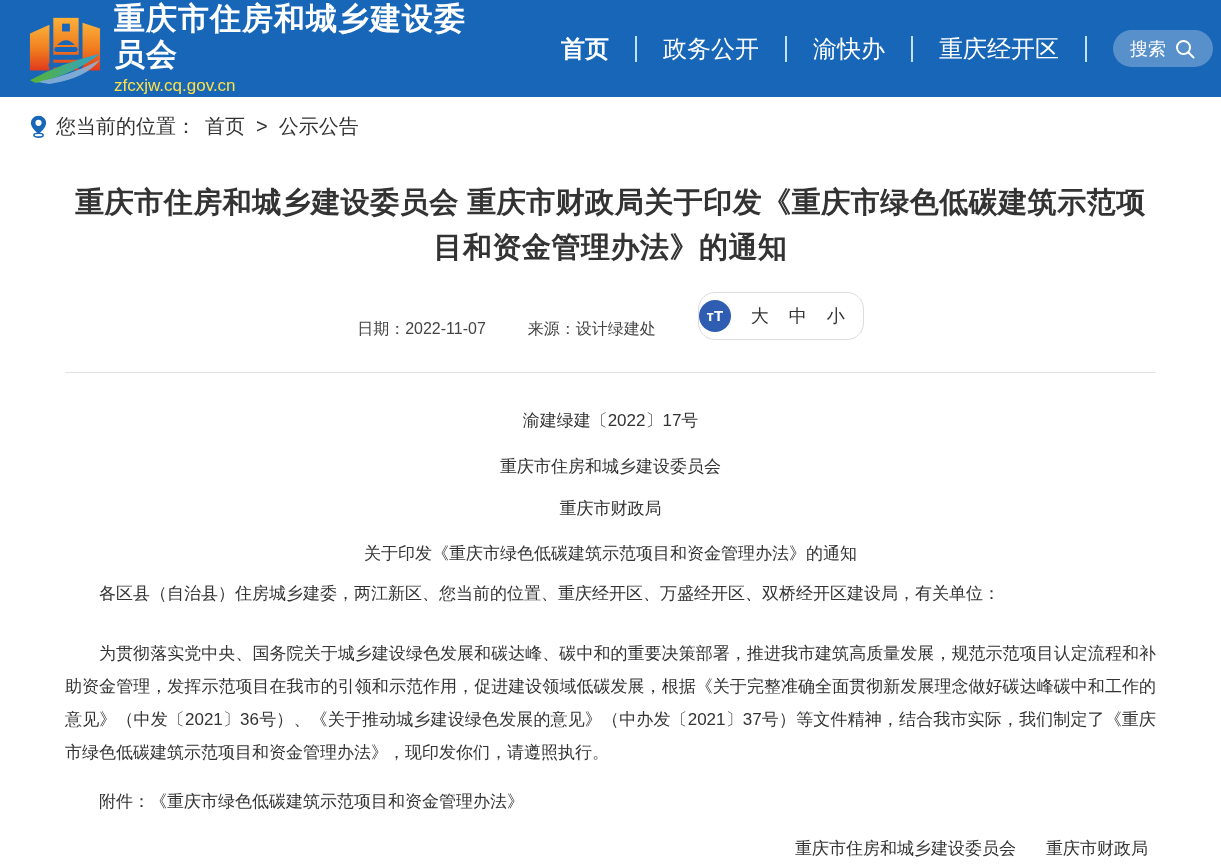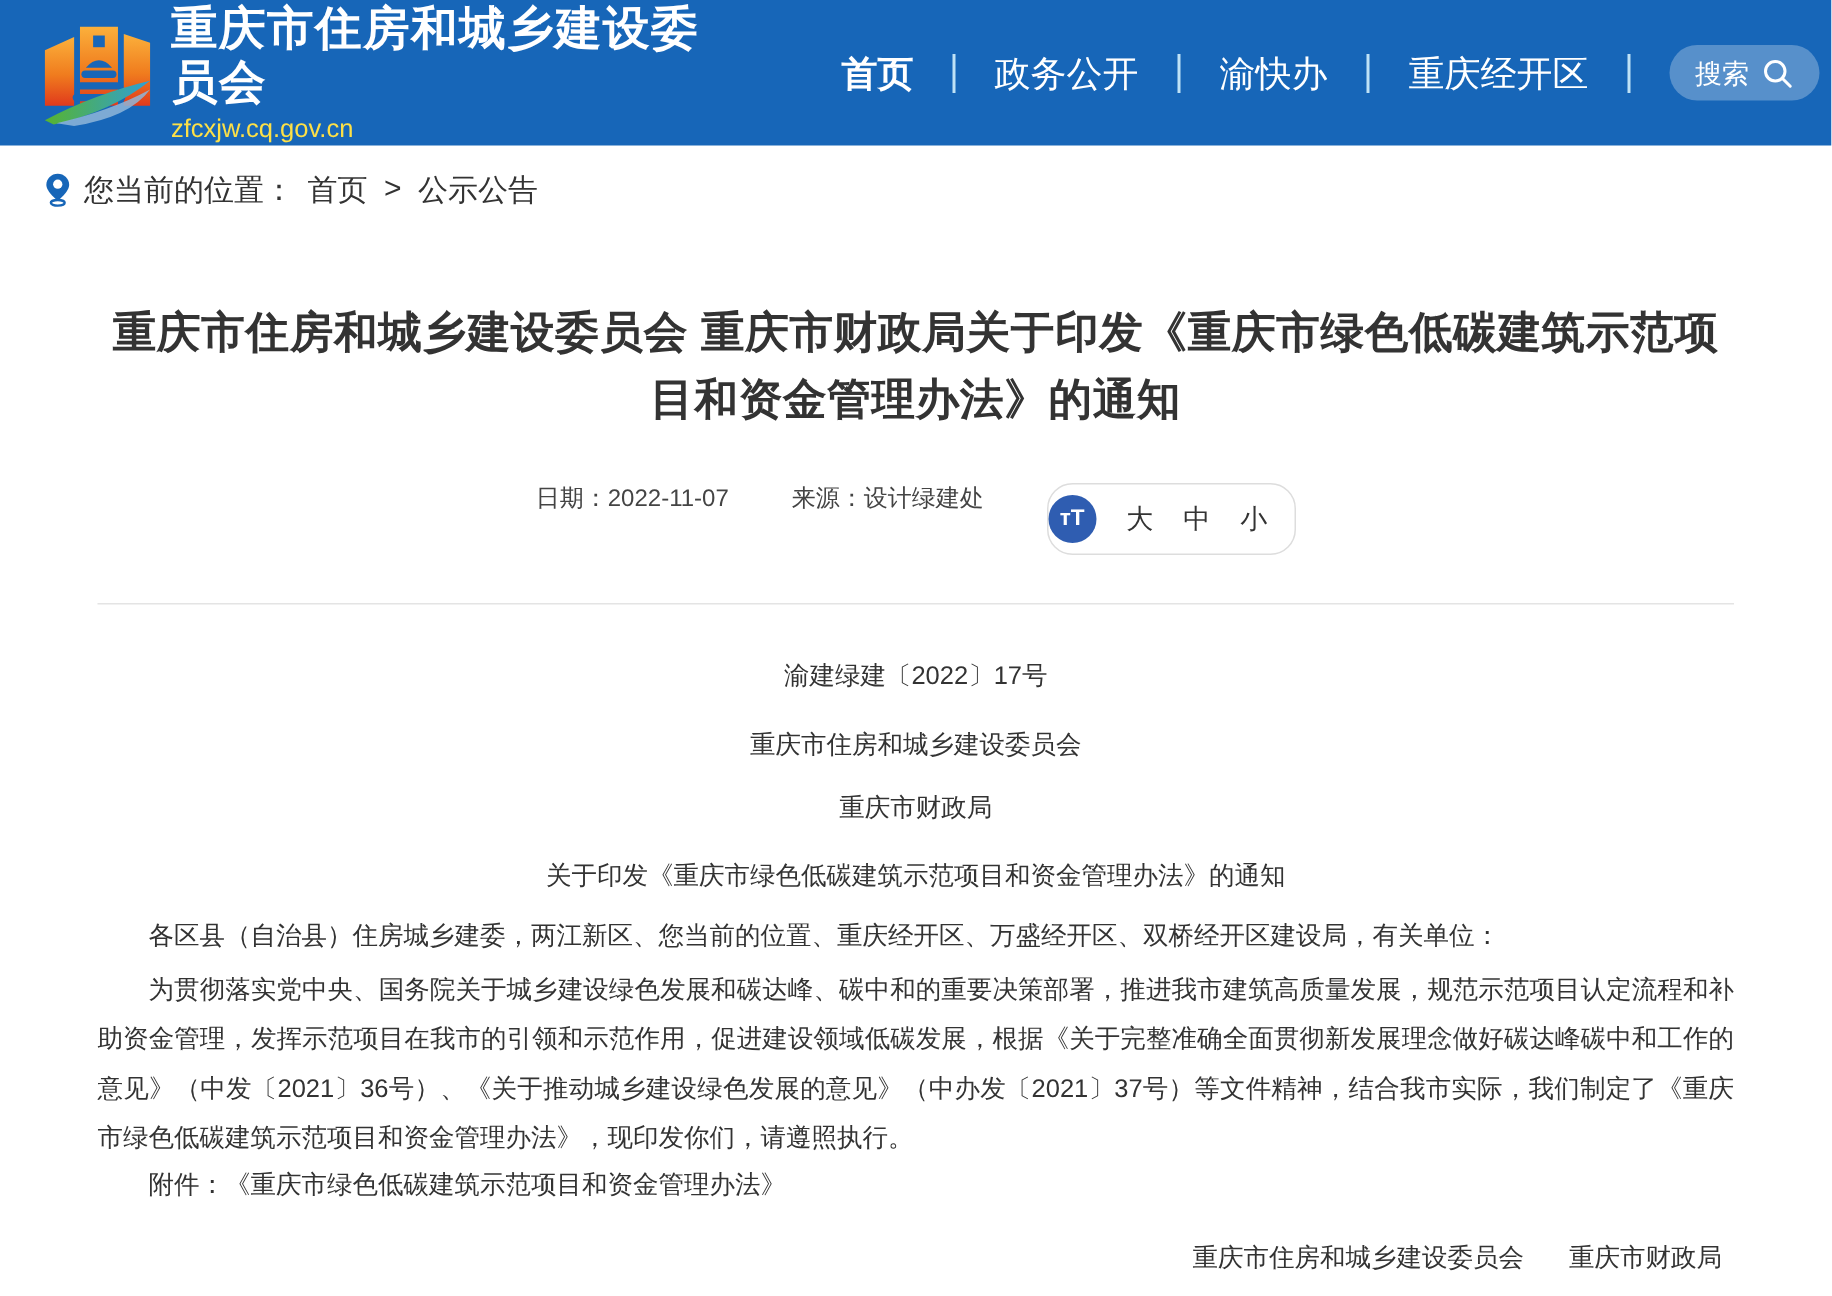--- a/index.html
+++ b/index.html
@@ -25,45 +25,45 @@
 
   
   .breadcrumb-bar { display:flex; align-items:center; gap:9px;
     padding:16px 0 12px 30px; font-size:20px; color:#333; }
   .breadcrumb-bar a { color:#333; text-decoration:none; cursor:pointer; }
   .crumb-sep { margin:0 2px; color:#333; }
 
   
   .content { padding:0 65px; }
   .article-title { text-align:center; font-size:29px; font-weight:bold; color:#333;
-    line-height:1.55; margin-top:48px; letter-spacing:0.5px; }
-  .meta-row { display:flex; align-items:flex-start; justify-content:center;
-    margin-top:32px; font-size:16px; color:#444; }
+    line-height:1.55; margin-top:28px; letter-spacing:0.5px; }
+  .meta-row { display:flex; align-items:flex-end; justify-content:center;
+    margin-top:22px; font-size:16px; color:#444; }
   .meta-item { white-space:nowrap; }
   .meta-gap { width:42px; }
   .fontsize-pill { display:flex; align-items:center; height:48px;
     border:1px solid #ddd; border-radius:17px; background:#fff;
     padding-right:18px; margin-left:42px; }
   .ft-circle { width:32px; height:32px; border-radius:50%; background:#2f5db1;
     color:#fff; display:flex; align-items:center; justify-content:center;
     font-size:15px; font-weight:bold; margin:0; flex:0 0 auto; }
   .ft-opt { font-size:18px; color:#333; margin-left:20px; cursor:pointer; text-decoration:none; }
 
   .divider { border:none; border-top:1px solid #e4e4e4; margin-top:32px; }
 
   .doc { font-size:17px; color:#333; }
   .doc p, .doc div { line-height:33px; }
   .doc-number { text-align:center; margin-top:31px; }
   .center-line { text-align:center; }
   .org1 { margin-top:13px; }
   .org2 { margin-top:9px; }
   .subject { margin-top:12px; }
   .recipients { margin-top:7px; text-indent:2em; }
-  .body-par { margin-top:3px; text-indent:2em; text-align:justify; }
-  .attachment { margin-top:0; text-indent:2em;font-family:Liberation Mono, monospace; }
+  .body-par { margin-top:27px; text-indent:2em; text-align:justify; }
+  .attachment { margin-top:16px; text-indent:2em; }
   .sign-orgs { display:flex; justify-content:flex-end; gap:30px; margin-top:14px; padding-right:8px; }
 </style>
 </head>
 <body>
 
 <header class="site-header">
   <svg class="logo" viewBox="0 0 76 72">
     <defs>
       <linearGradient id="bld" x1="0" y1="0" x2="0" y2="1">
         <stop offset="0" stop-color="#fbb03b"></stop>

